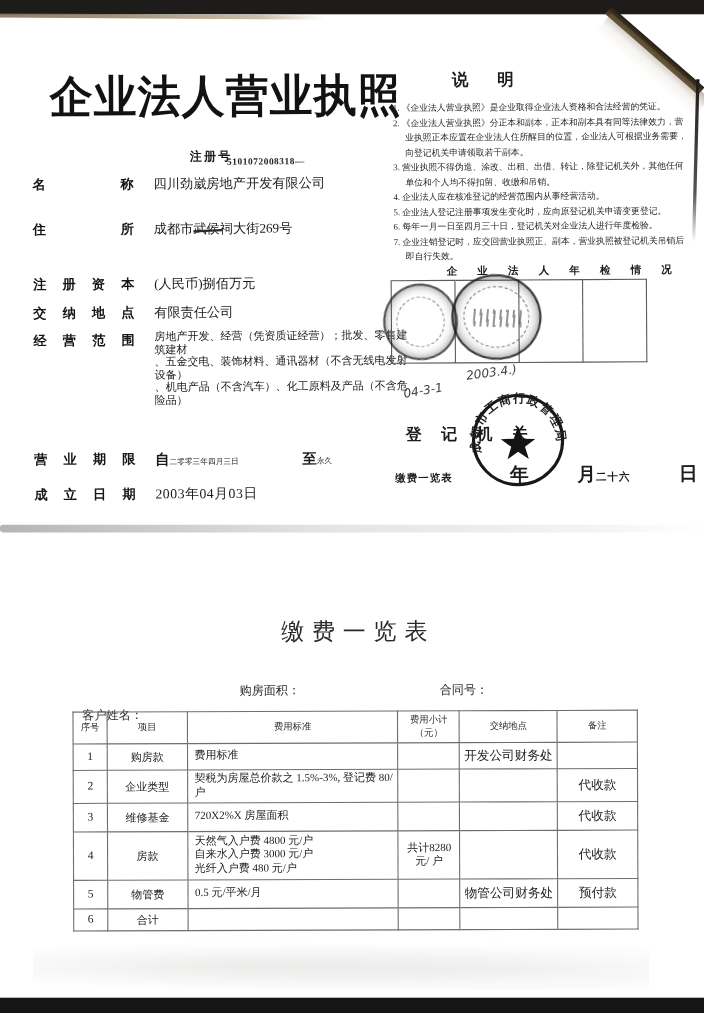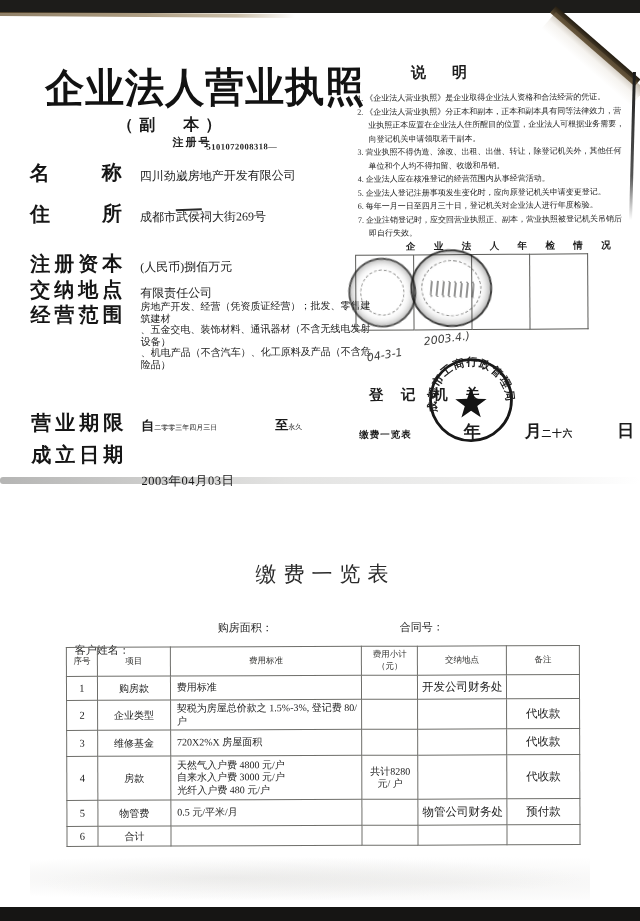--- a/index.html
+++ b/index.html
@@ -30,36 +30,36 @@
   
   .license { position:absolute; left:0; top:0; width:640px; height:480px; transform:rotate(-.35deg); }
   .lic-title { position:absolute; left:46px; top:60px; width:300px; font-family:"Liberation Sans", sans-serif;
     font-weight:900; font-size:39px; letter-spacing:1px; color:#121212; transform:scaleY(1.04); white-space:nowrap; }
   .lic-subtitle { position:absolute; left:118px; top:114px; font-size:16px; font-weight:bold; letter-spacing:6px; }
   .regno-label { position:absolute; left:173px; top:134px; font-size:11px; font-weight:bold; letter-spacing:2px; }
   .regno { position:absolute; left:207px; top:141px; font-size:8.5px; font-weight:bold; letter-spacing:.5px; color:#222; }
 
   .field { position:absolute; left:30px; white-space:nowrap; }
   .flabel { display:inline-block; width:92px; font-family:"Liberation Sans", sans-serif; font-weight:bold;
-    font-size:20px; color:#151515; text-align:justify; text-align-last:justify; vertical-align:top; }
+    font-size:12px; color:#151515; text-align:justify; text-align-last:justify; vertical-align:top; }
   .fvalue { display:inline-block; font-size:12px; margin-left:14px; vertical-align:bottom; padding-bottom:1px; color:#1a1a1a; }
   .f-name     { top:158px; }
   .f-addr     { top:199px; }
   .f-rep      { top:224px; }
   .f-cap      { top:249px; }
   .f-type     { top:275px; }
   .f-scope    { top:300px; }
   .f-scope .fvalue { white-space:pre-line; width:230px; font-size:10px; line-height:11.5px; }
   .f-term     { top:408px; }
   .f-est      { top:440px; }
   .addr-strike { position:absolute; left:176px; top:208px; width:26px; height:1.5px; background:#2a2a2a; transform:rotate(-2deg); }
   .term-small { font-size:7px; letter-spacing:0; color:#252525; }
   .term-zhi { display:inline-block; margin-left:58px; font-size:13px; font-weight:bold; }
   .term-zi  { font-size:13px; font-weight:bold; }
-  .est-value { font-size:12.5px; letter-spacing:.5px;margin-top:32px; }
+  .est-value { font-size:12.5px; letter-spacing:.5px; }
 
   
   .notes-title { position:absolute; left:412px; top:64px; font-size:15px; font-weight:bold; letter-spacing:26px; white-space:nowrap; }
   .notes-list { position:absolute; left:358px; top:92px; width:268px; font-size:8px; line-height:13.5px; color:#242424; }
   .note-item { padding-left:11px; text-indent:-11px; }
 
   .annual-title { position:absolute; left:406px; top:241px; font-size:9.5px; font-weight:bold; letter-spacing:8px; white-space:nowrap; }
   .insp-table { position:absolute; left:355px; top:255px; width:233px; height:76px; display:flex; }
   .insp-cell { flex:1; border:1px solid #5b5b58; border-left-width:0; }
   .insp-cell:first-child { border-left-width:1px; }
@@ -120,21 +120,20 @@
 <div class="fold"></div>
 <div class="fold-shadow"></div>
 <div class="edge-line"></div>
 <div class="page-divider"></div>
 <div class="bottom-smudge"></div>
 <div class="bottom-bar"></div>
 
 <div class="license">
 
   <div class="lic-title">企业法人营业执照</div>
-  <div class="lic-subtitle">（副　本）</div>
   <div class="regno-label">注册号</div>
   <div class="regno">5101072008318—</div>
 
   <div class="field f-name">
     <span class="flabel">名称</span>
     <span class="fvalue">四川劲崴房地产开发有限公司</span>
   </div>
   <div class="field f-addr">
     <span class="flabel">住所</span>
     <span class="fvalue">成都市武侯祠大街269号</span>

